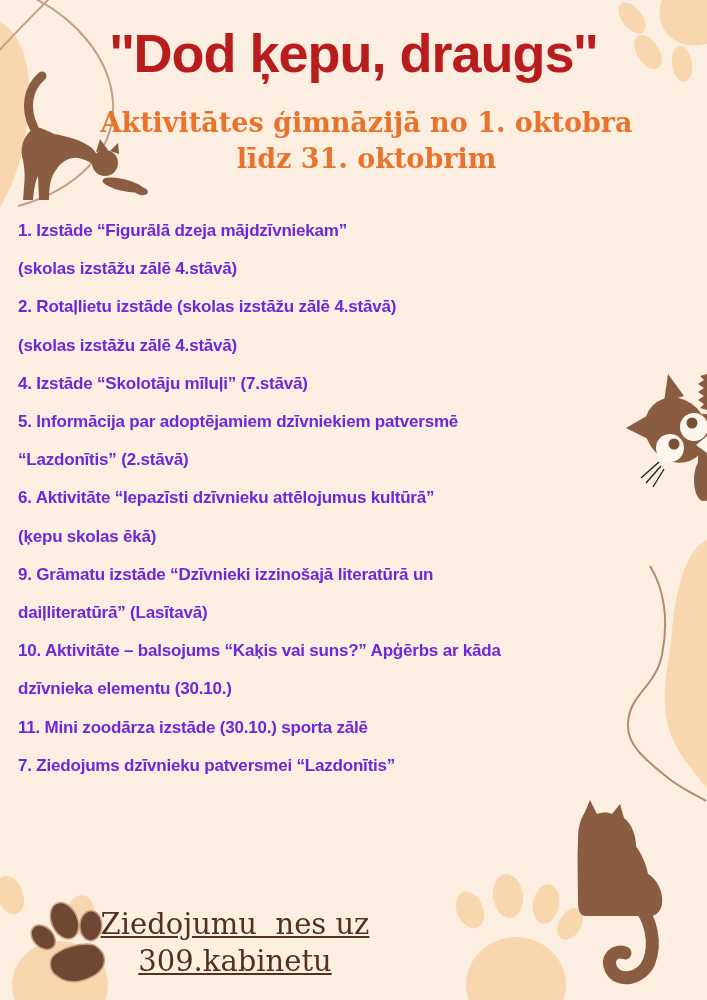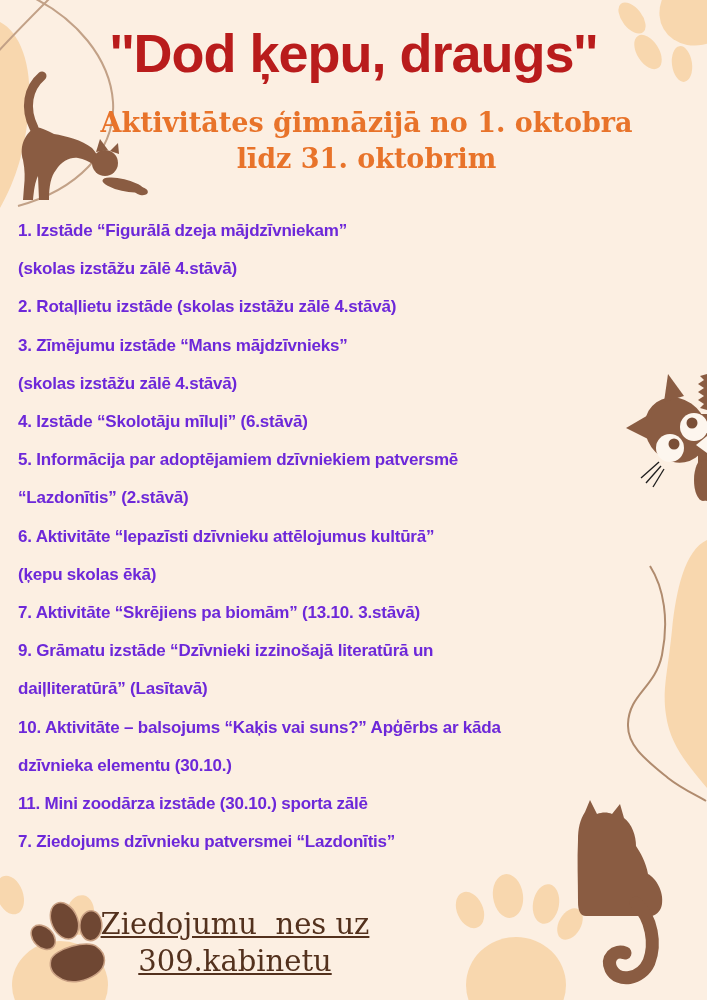--- a/index.html
+++ b/index.html
@@ -132,28 +132,26 @@
 
   <div class="txt subtitle">
     <div>Aktivitātes ģimnāzijā no 1. oktobra</div>
     <div>līdz 31. oktobrim</div>
   </div>
 
   <div class="txt list">
     <div>1. Izstāde “Figurālā dzeja mājdzīvniekam”</div>
     <div>(skolas izstāžu zālē 4.stāvā)</div>
     <div>2. Rotaļlietu izstāde (skolas izstāžu zālē 4.stāvā)</div>
-    <div>3.  Zīmējumu izstāde “Mans mājdzīvnieks”</div>
     <div>(skolas izstāžu zālē 4.stāvā)</div>
-    <div>4. Izstāde “Skolotāju mīluļi” (6.stāvā)</div>
+    <div>4. Izstāde “Skolotāju mīluļi” (7.stāvā)</div>
     <div>5. Informācija par adoptējamiem dzīvniekiem patversmē</div>
     <div>“Lazdonītis” (2.stāvā)</div>
     <div>6. Aktivitāte “Iepazīsti dzīvnieku attēlojumus kultūrā”</div>
     <div>(ķepu skolas ēkā)</div>
-    <div>7. Aktivitāte “Skrējiens pa biomām” (13.10. 3.stāvā)</div>
     <div>9. Grāmatu izstāde “Dzīvnieki izzinošajā literatūrā un</div>
     <div>daiļliteratūrā” (Lasītavā)</div>
     <div>10. Aktivitāte – balsojums “Kaķis vai suns?” Apģērbs ar kāda</div>
     <div>dzīvnieka elementu (30.10.)</div>
     <div>11. Mini zoodārza izstāde (30.10.) sporta zālē</div>
     <div>7. Ziedojums dzīvnieku patversmei “Lazdonītis”</div>
   </div>
 
   <div class="txt footer">
     <div>Ziedojumu  nes uz</div>

